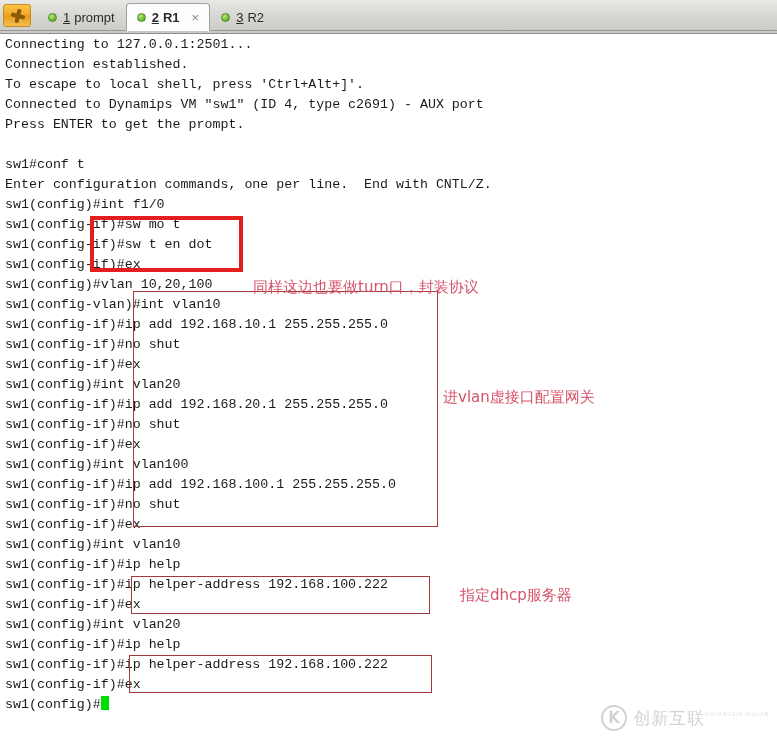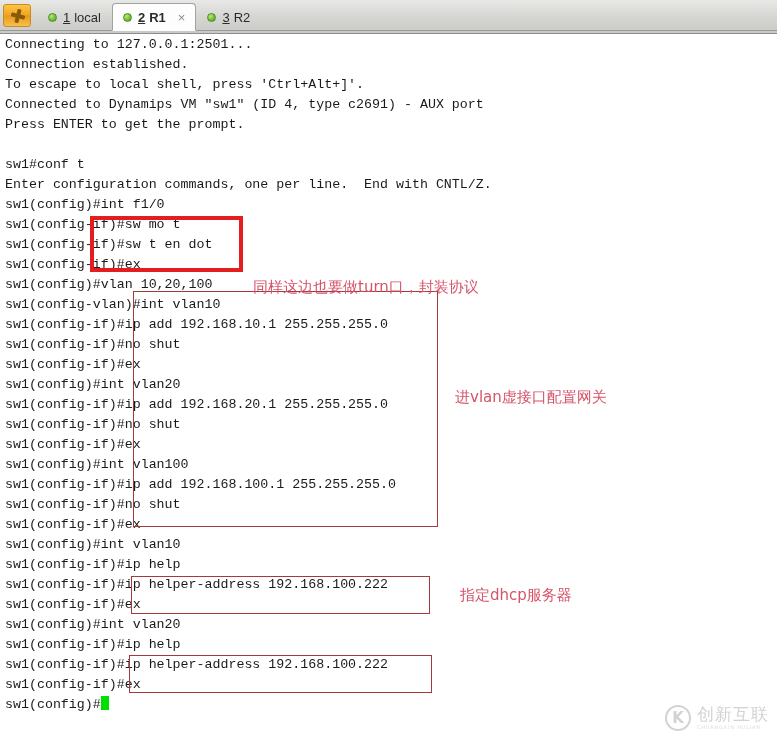--- a/index.html
+++ b/index.html
@@ -183,21 +183,21 @@
     left: 0; right: 0; top: 50%;
     transform: translateY(-50%);
     text-align: center;
     font-size: 15px;
     font-weight: bold;
     color: #9d9d9d;
     font-family: "DejaVu Sans", sans-serif;
   }
   .wm-text {
     display: flex;
-    flex-direction: column;
+    flex-direction: row;
     line-height: 1;
   }
   .wm-main {
     font-size: 17px;
     color: #9d9d9d;
     font-family: "DejaVu Sans", sans-serif;
     letter-spacing: 1px;
   }
   .wm-sub {
     font-size: 5px;
@@ -209,21 +209,21 @@
 </style>
 </head>
 <body>
 
 <div id="tabbar">
   <div class="app-icon"></div>
   <div id="tabs-container" style="display:flex;align-items:flex-end;">
       <div class="tab">
         <span class="tab-dot"></span>
         <span class="tab-num">1</span>
-        <span>local</span>
+        <span>prompt</span>
       </div>
       <div class="tab active">
         <span class="tab-dot"></span>
         <span class="tab-num">2</span>
         <span>R1</span>
         <span class="tab-close">×</span>
       </div>
       <div class="tab">
         <span class="tab-dot"></span>
         <span class="tab-num">3</span>
@@ -234,21 +234,21 @@
 <div id="tabbar-bottomline"></div>
 
 <div id="terminal"><div class="term-line">Connecting to 127.0.0.1:2501...</div><div class="term-line">Connection established.</div><div class="term-line">To escape to local shell, press 'Ctrl+Alt+]'.</div><div class="term-line">Connected to Dynamips VM "sw1" (ID 4, type c2691) - AUX port</div><div class="term-line">Press ENTER to get the prompt.</div><div class="term-line"></div><div class="term-line">sw1#conf t</div><div class="term-line">Enter configuration commands, one per line.  End with CNTL/Z.</div><div class="term-line">sw1(config)#int f1/0</div><div class="term-line">sw1(config-if)#sw mo t</div><div class="term-line">sw1(config-if)#sw t en dot</div><div class="term-line">sw1(config-if)#ex</div><div class="term-line">sw1(config)#vlan 10,20,100</div><div class="term-line">sw1(config-vlan)#int vlan10</div><div class="term-line">sw1(config-if)#ip add 192.168.10.1 255.255.255.0</div><div class="term-line">sw1(config-if)#no shut</div><div class="term-line">sw1(config-if)#ex</div><div class="term-line">sw1(config)#int vlan20</div><div class="term-line">sw1(config-if)#ip add 192.168.20.1 255.255.255.0</div><div class="term-line">sw1(config-if)#no shut</div><div class="term-line">sw1(config-if)#ex</div><div class="term-line">sw1(config)#int vlan100</div><div class="term-line">sw1(config-if)#ip add 192.168.100.1 255.255.255.0</div><div class="term-line">sw1(config-if)#no shut</div><div class="term-line">sw1(config-if)#ex</div><div class="term-line">sw1(config)#int vlan10</div><div class="term-line">sw1(config-if)#ip help</div><div class="term-line">sw1(config-if)#ip helper-address 192.168.100.222</div><div class="term-line">sw1(config-if)#ex</div><div class="term-line">sw1(config)#int vlan20</div><div class="term-line">sw1(config-if)#ip help</div><div class="term-line">sw1(config-if)#ip helper-address 192.168.100.222</div><div class="term-line">sw1(config-if)#ex</div><div class="term-line">sw1(config)#<span class="cursor"></span></div></div>
 
 <div id="annotation-layer">
     <div class="anno-box thick" style="left: 90px; top: 216px; width: 153px; height: 56px;"></div>
     <div class="anno-box thin" style="left: 133px; top: 291px; width: 305px; height: 236px;"></div>
     <div class="anno-box thin" style="left: 131px; top: 576px; width: 299px; height: 38px;"></div>
     <div class="anno-box thin" style="left: 129px; top: 655px; width: 303px; height: 38px;"></div>
     <div class="anno-text" style="left: 253px; top: 236px; margin-top: 42px;">同样这边也要做turn口，封装协议</div>
-    <div class="anno-text" style="left: 443px; top: 388px; margin-left: 12px;">进vlan虚接口配置网关</div>
+    <div class="anno-text" style="left: 443px; top: 388px;">进vlan虚接口配置网关</div>
     <div class="anno-text" style="left: 460px; top: 586px;">指定dhcp服务器</div>
   </div>
 
 <div id="watermark">
   <div class="wm-logo"></div>
   <div class="wm-text">
     <span class="wm-main">创新互联</span>
     <span class="wm-sub">CHUANGXIN HULIAN</span>
   </div>
 </div>

